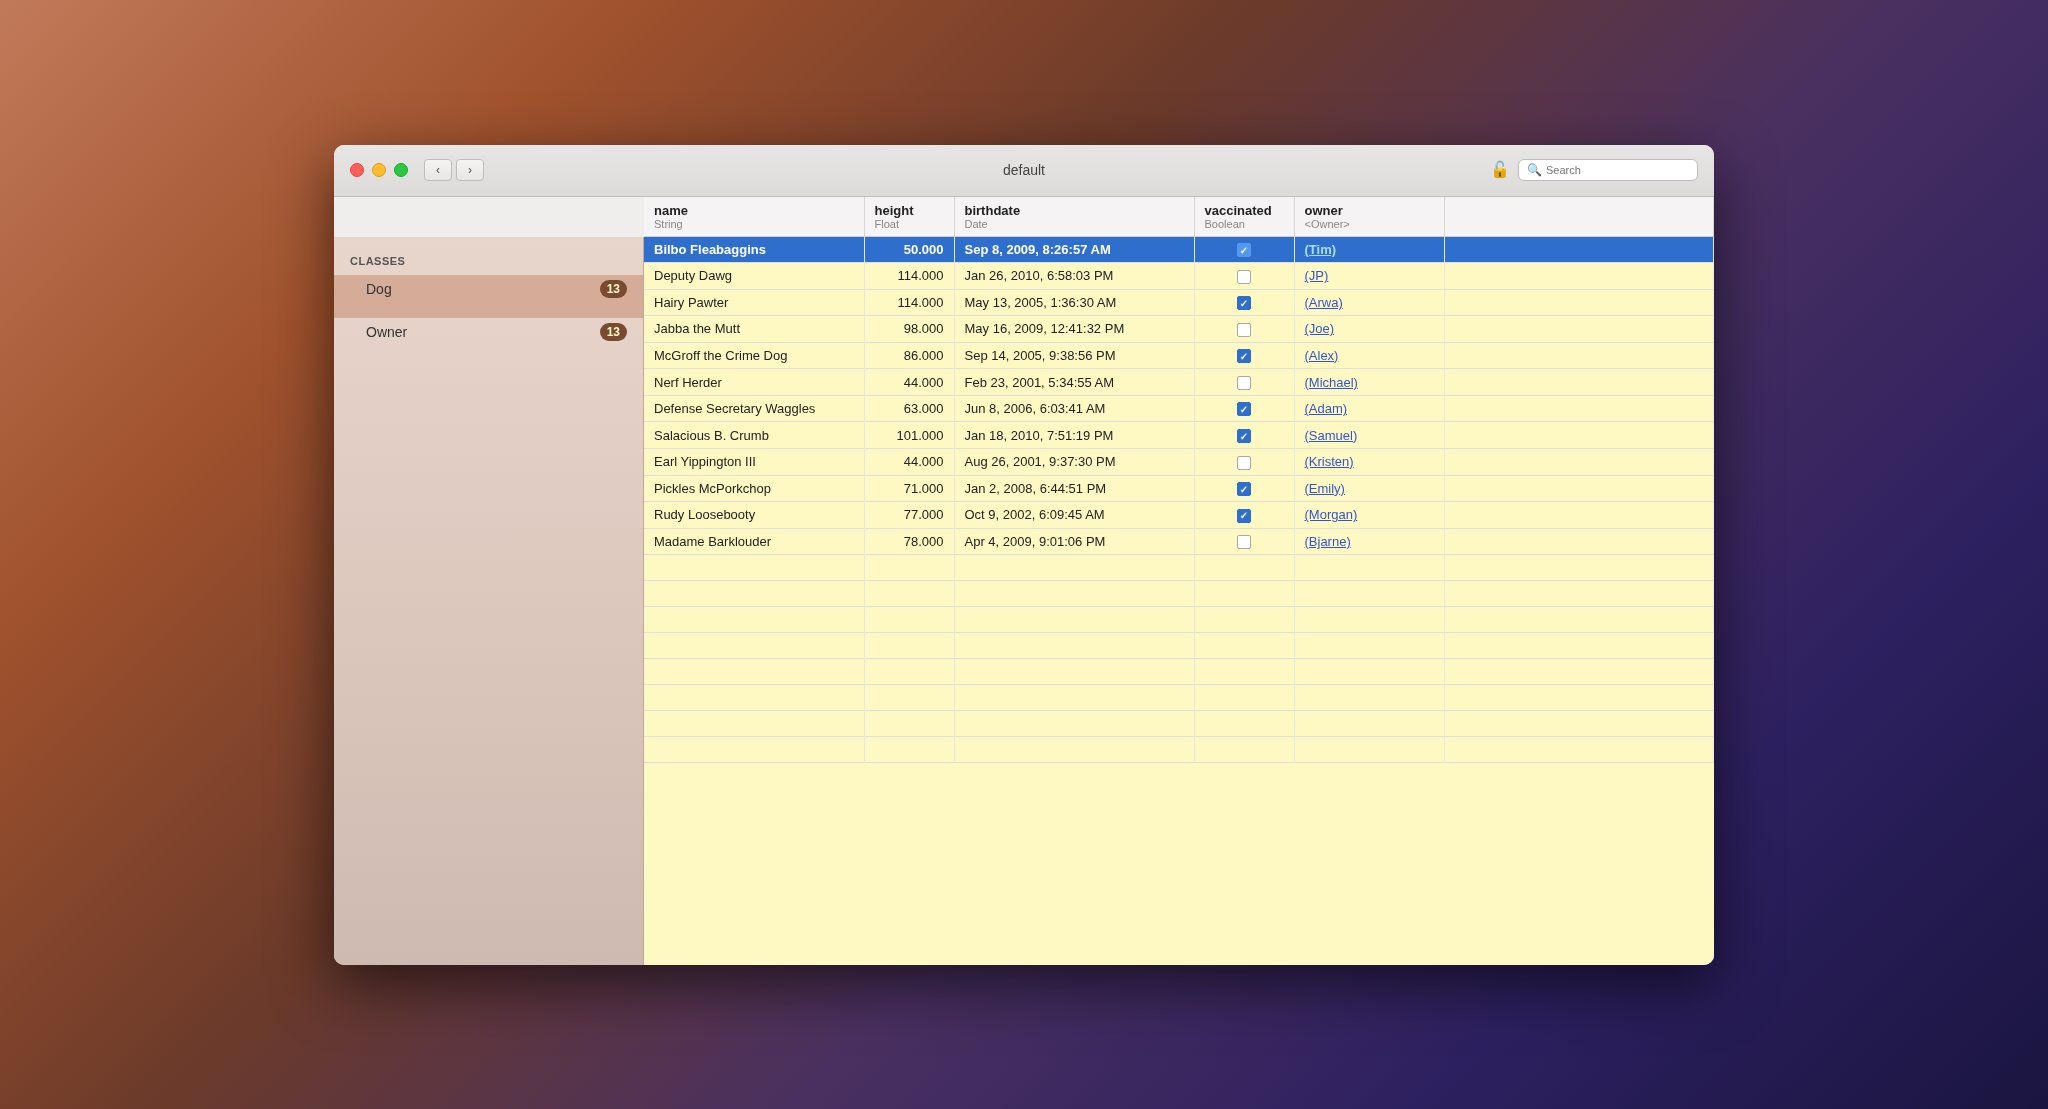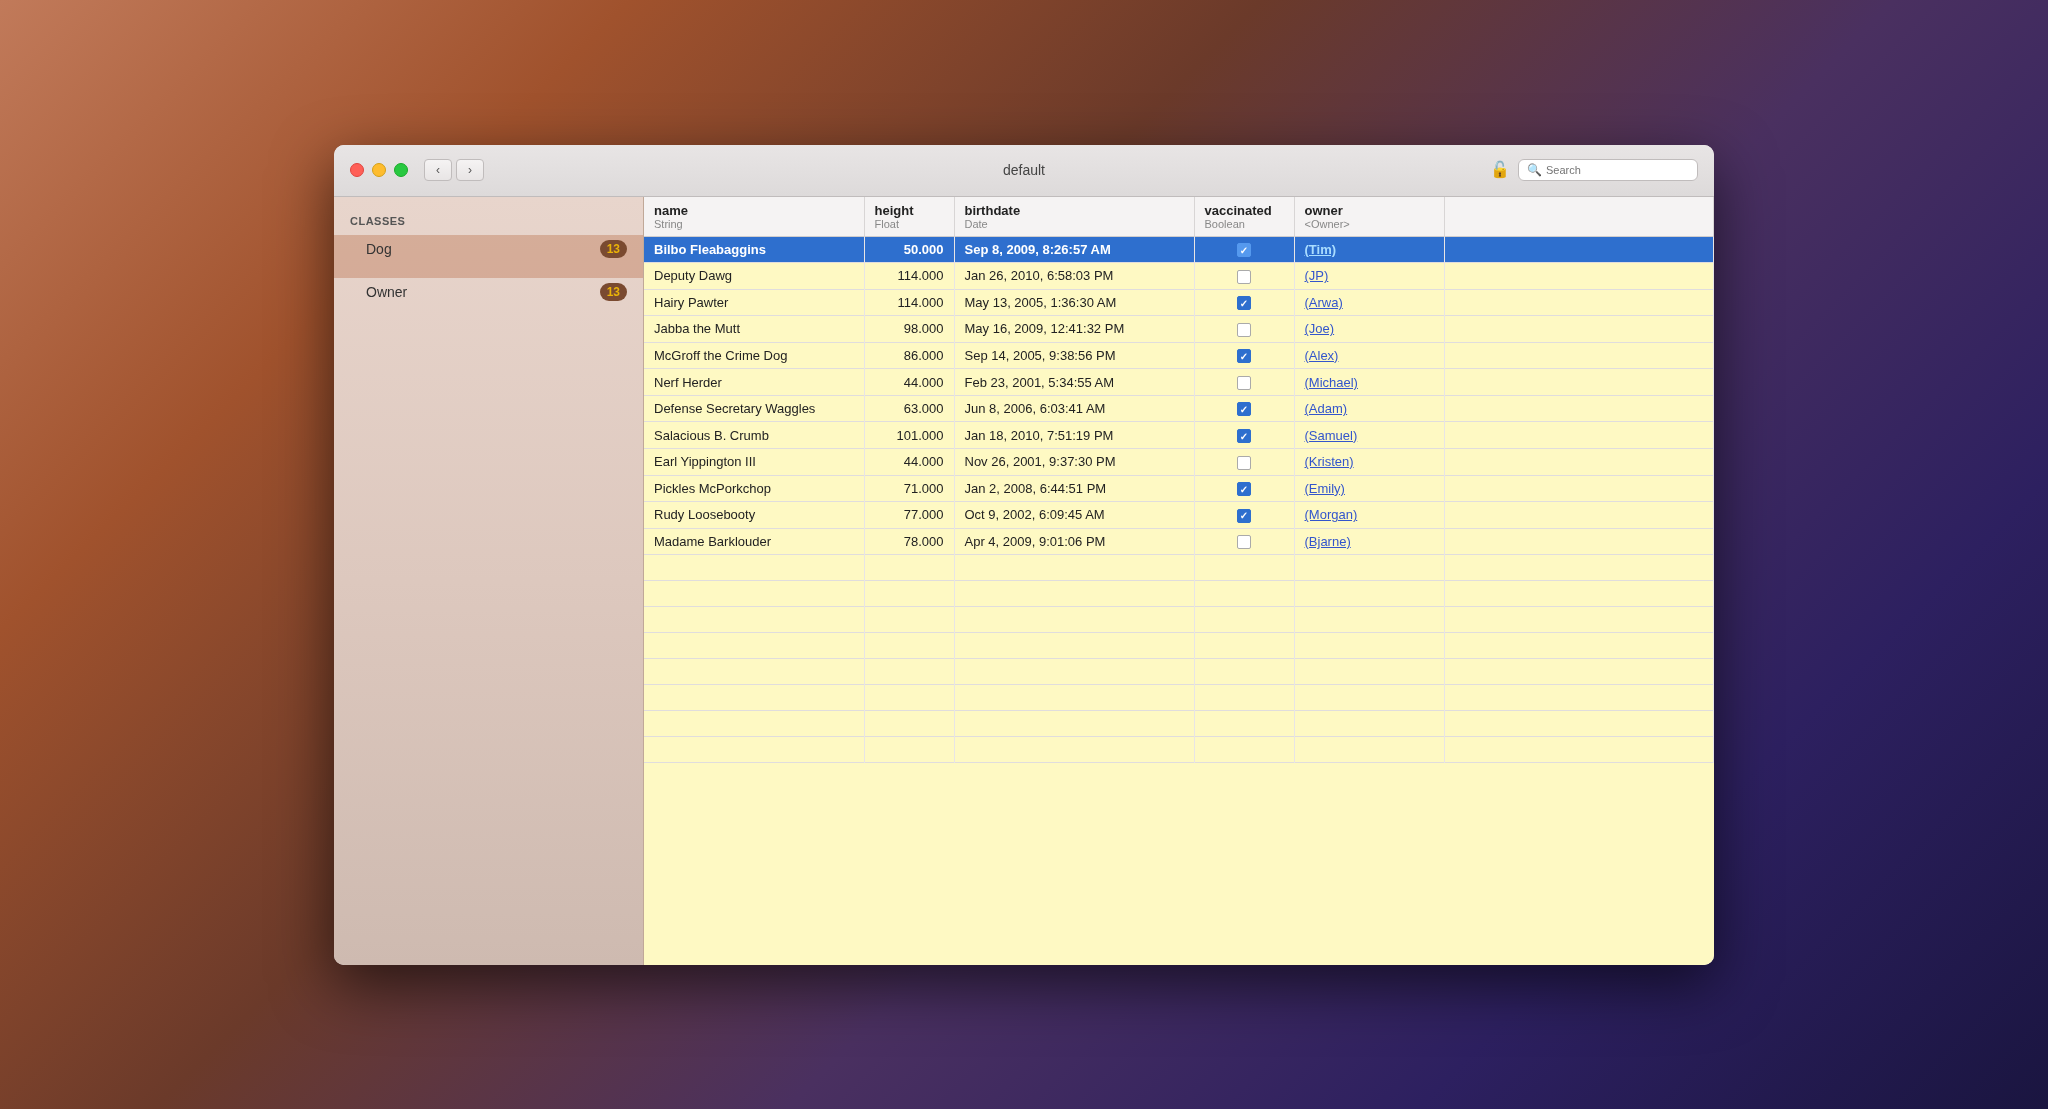--- a/index.html
+++ b/index.html
@@ -126,20 +126,21 @@
       flex: 1;
       overflow: hidden;
     }
 
     .sidebar {
       width: 310px;
       background: linear-gradient(to bottom, #e8d5cc, #ddc8be, #cebab0);
       border-right: 1px solid #c0a898;
       flex-shrink: 0;
       padding-top: 12px;
+      margin-top: 40px;
     }
 
     .classes-header {
       font-size: 11px;
       font-weight: 700;
       color: #555;
       padding: 6px 16px 8px;
       letter-spacing: 0.5px;
     }
 
@@ -154,21 +155,21 @@
     }
 
     .sidebar-item.active {
       background: rgba(180, 100, 60, 0.35);
     }
 
     .sidebar-item-label { color: #333; }
 
     .badge {
       background: #7a4a30;
-      color: #eab308;
+      color: #fef9c3;
       border-radius: 10px;
       padding: 2px 7px;
       font-size: 12px;
       font-weight: 600;
       min-width: 22px;
       text-align: center;
     }
 
     .main-content {
       flex: 1;
@@ -470,21 +471,21 @@
       <span class="checkbox checked"></span>
     </td>
     <td class="owner-col">
       <span class="owner-link">(Samuel)</span>
     </td>
     <td></td>
   </tr>
               <tr>
     <td class="name-col">Earl Yippington III</td>
     <td class="height-col">44.000</td>
-    <td class="birthdate-col">Nov 26, 2001, 9:37:30 PM</td>
+    <td class="birthdate-col">Aug 26, 2001, 9:37:30 PM</td>
     <td class="vaccinated-col">
       <span class="checkbox"></span>
     </td>
     <td class="owner-col">
       <span class="owner-link">(Kristen)</span>
     </td>
     <td></td>
   </tr>
               <tr>
     <td class="name-col">Pickles McPorkchop</td>

